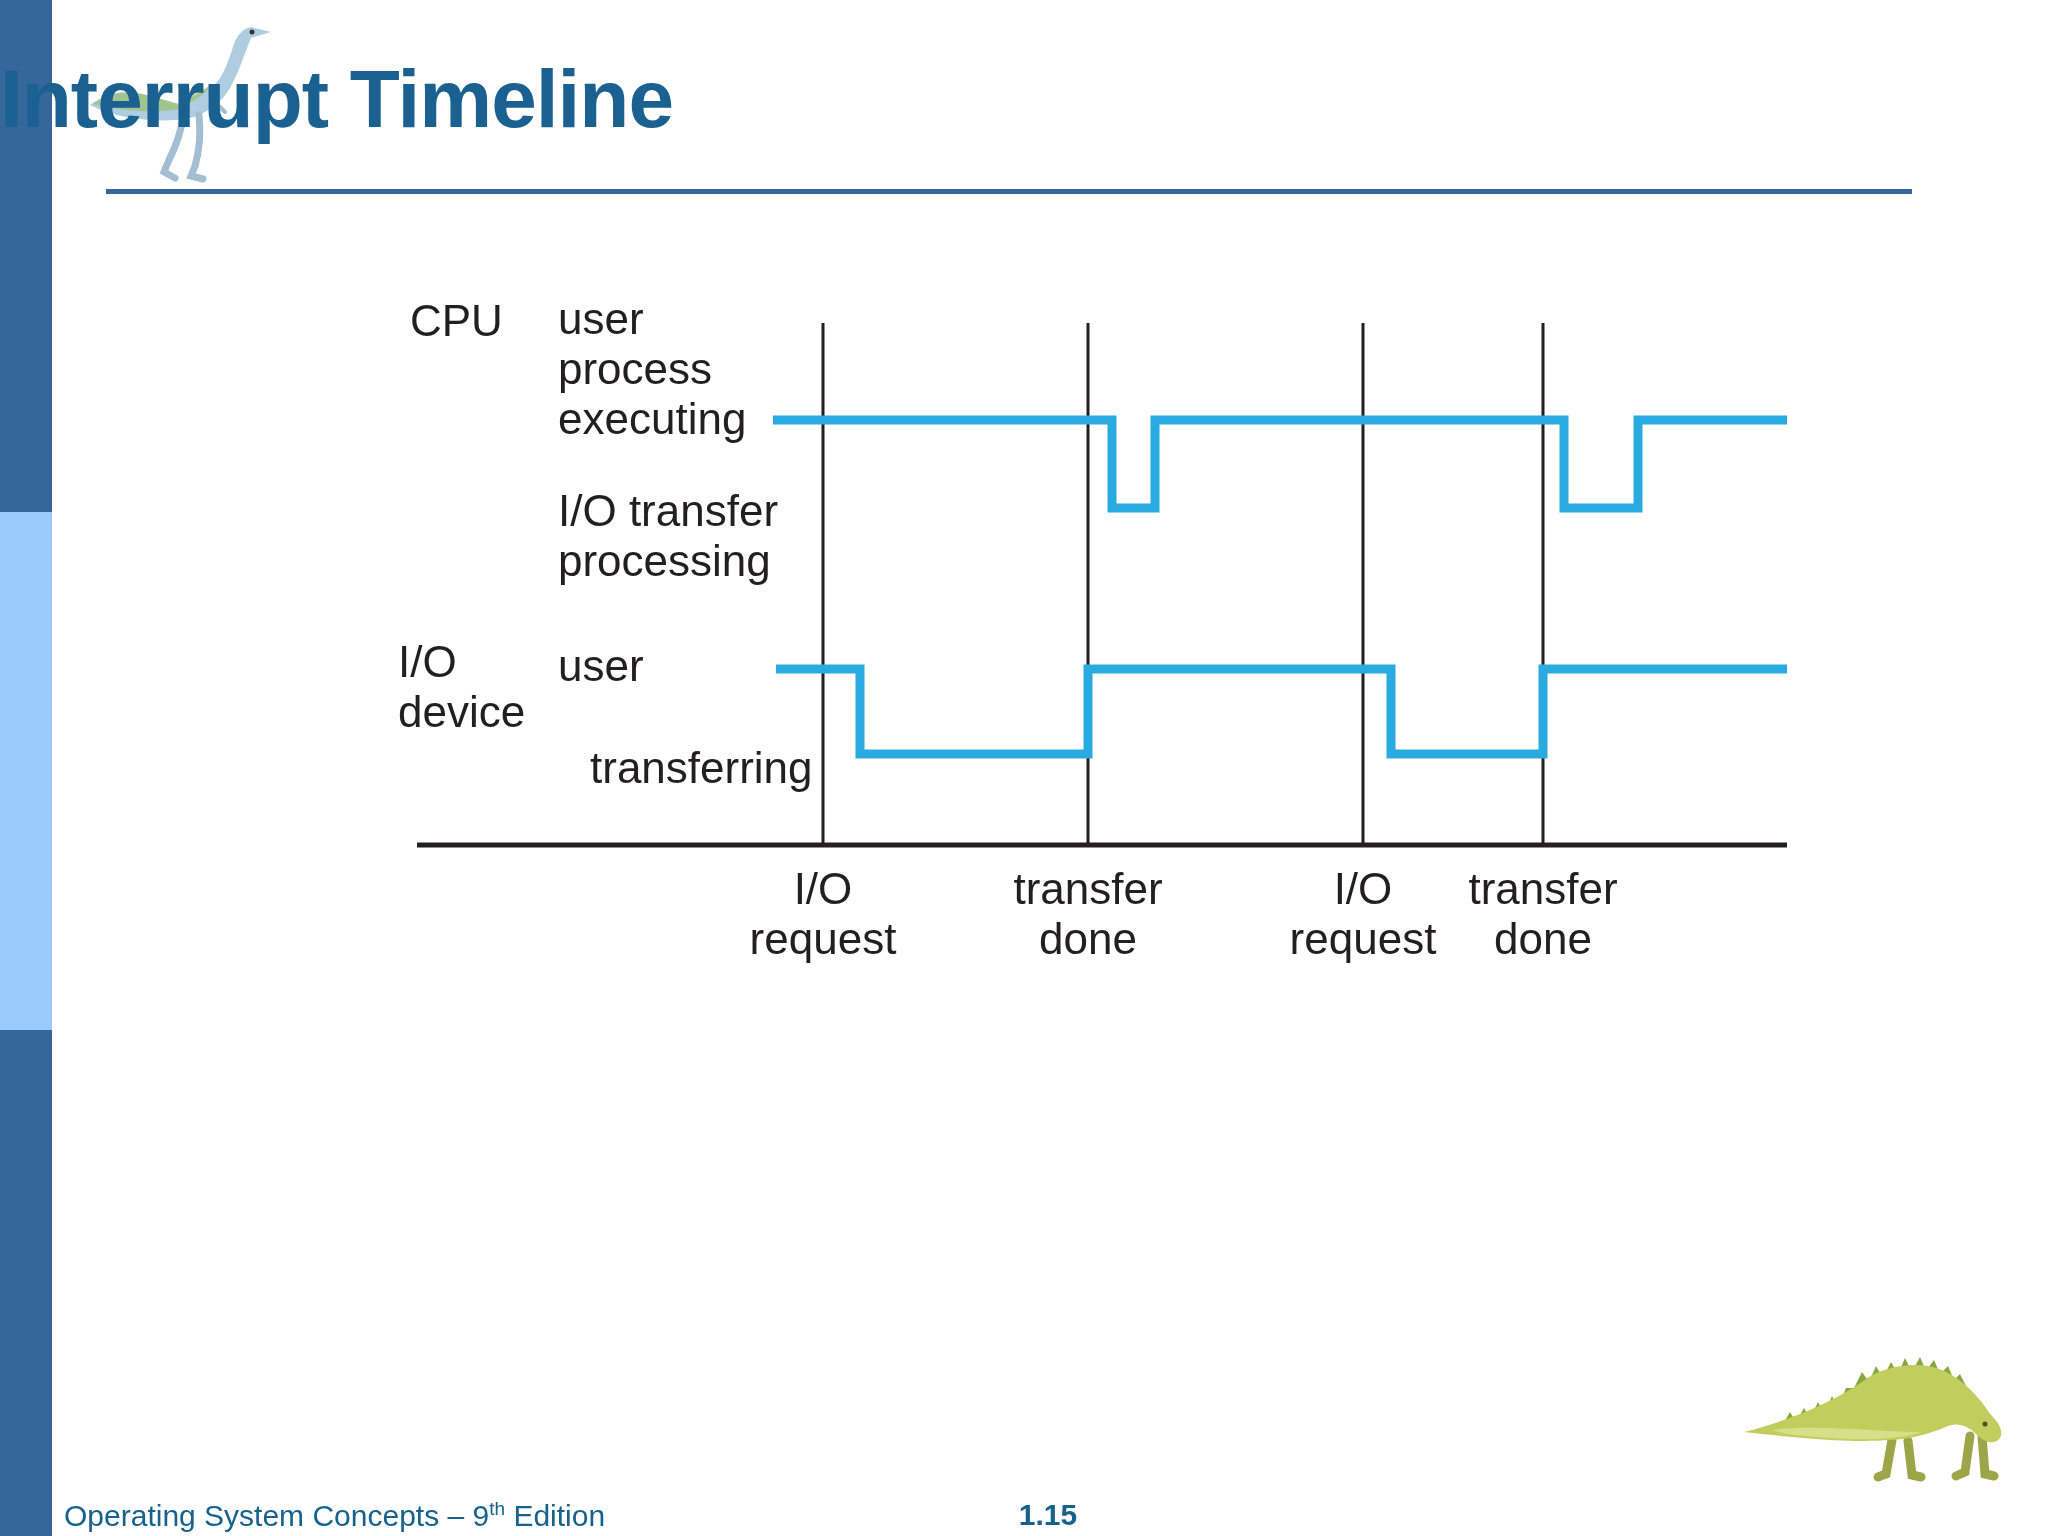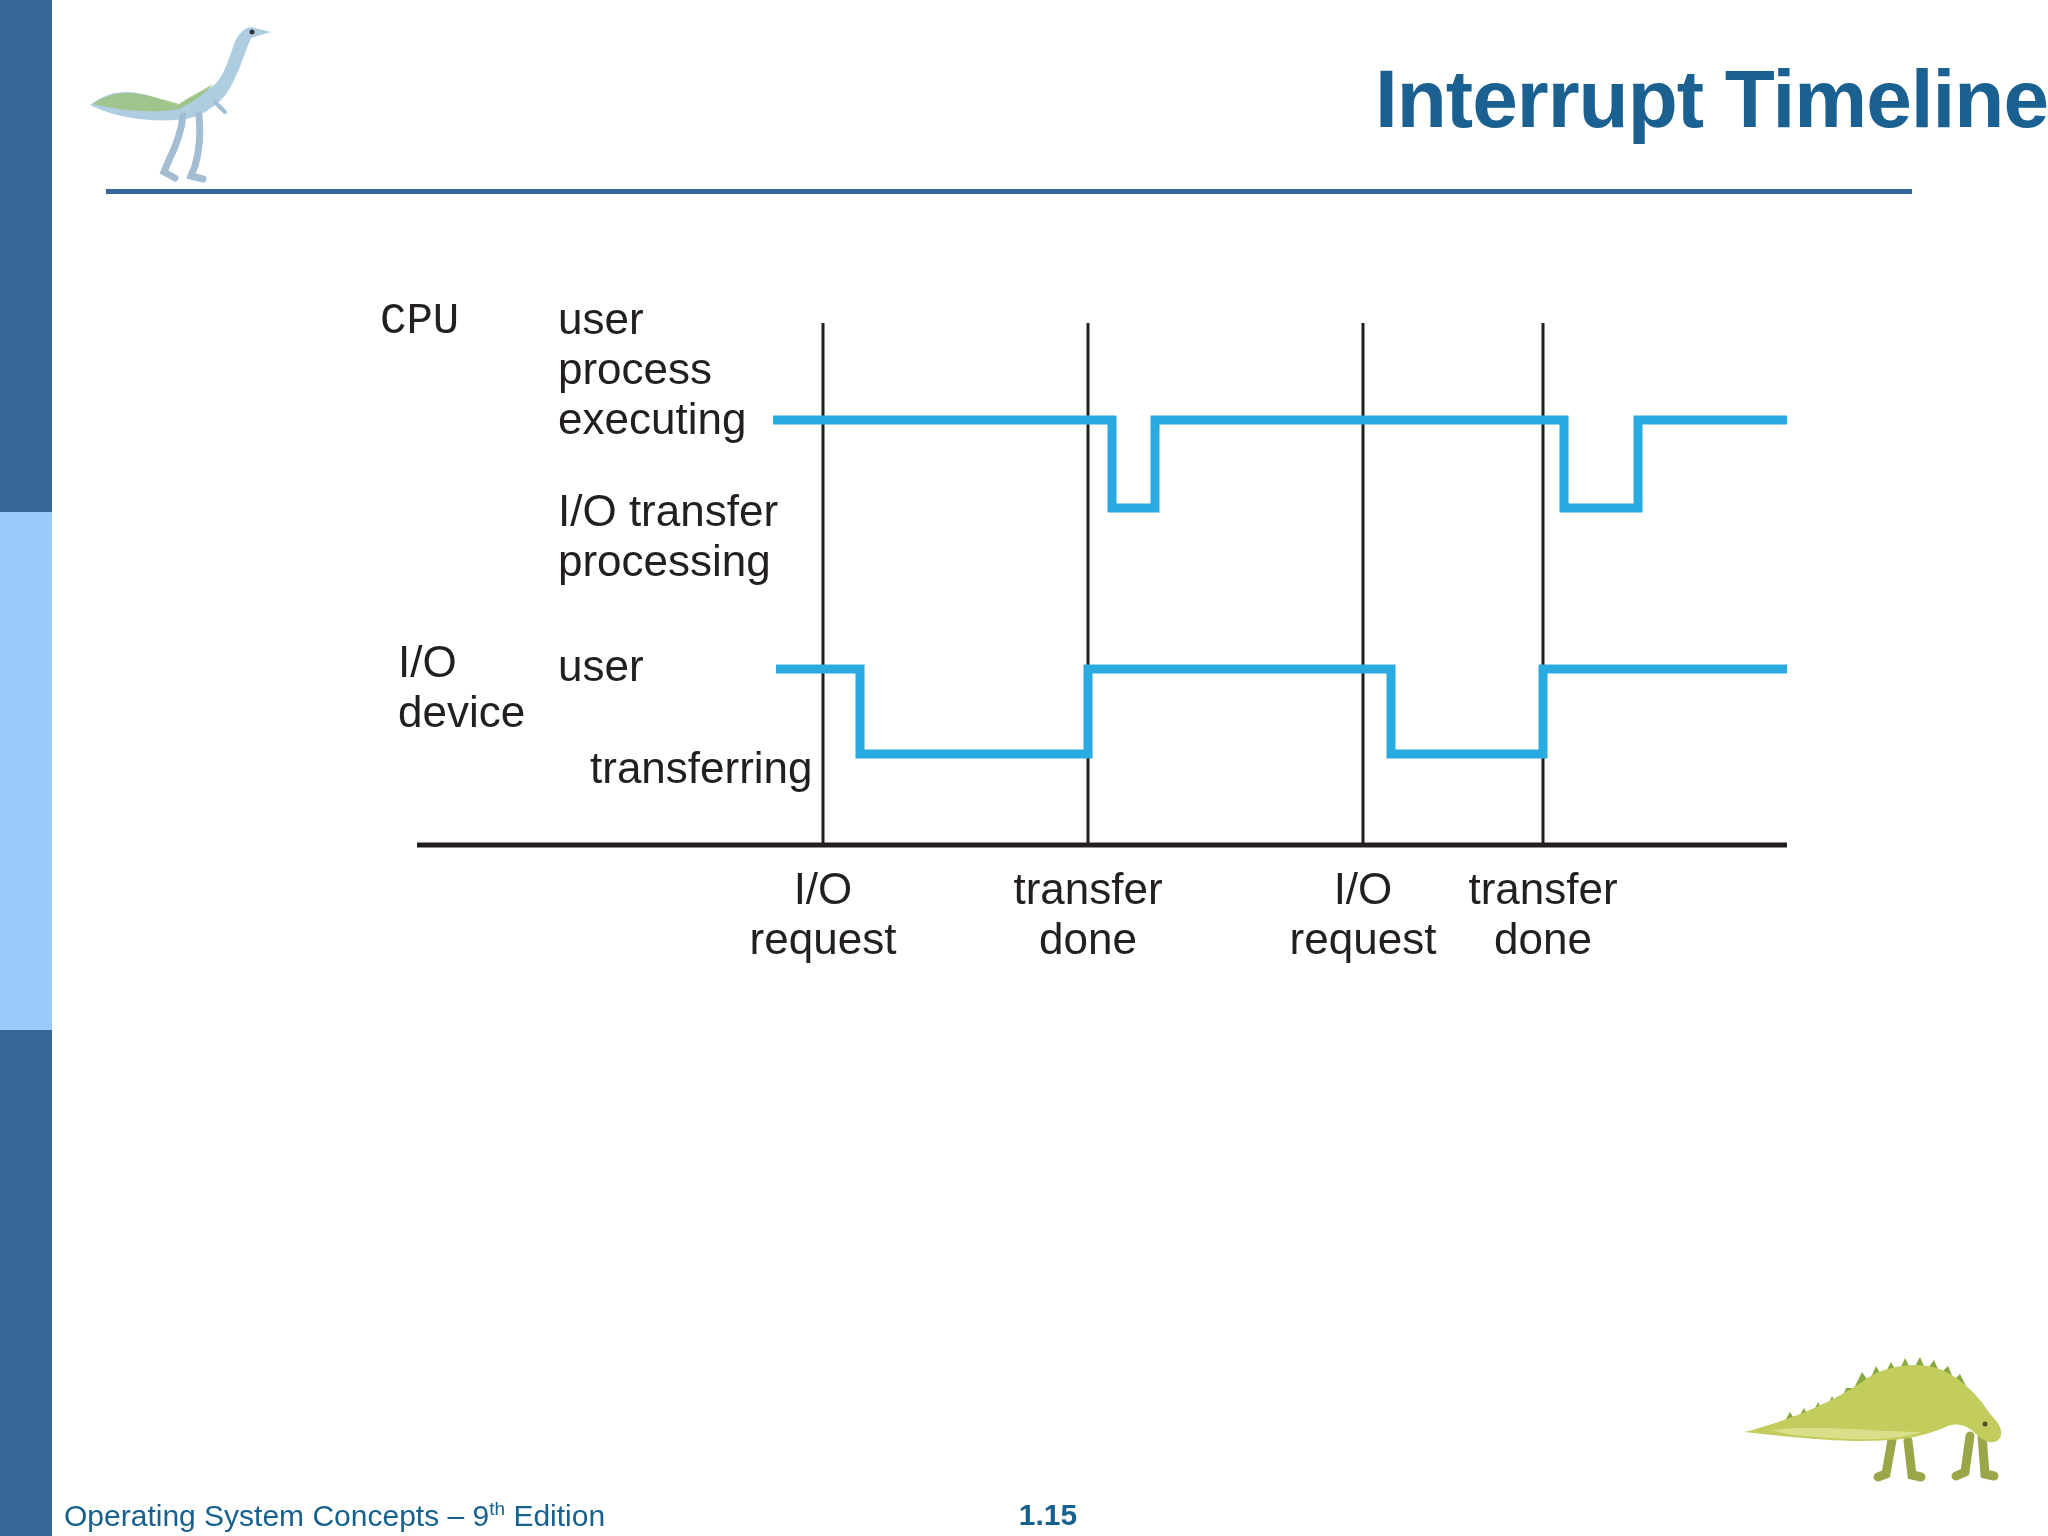--- a/index.html
+++ b/index.html
@@ -9,34 +9,34 @@
     font-family:"Liberation Sans", sans-serif;
   }
   
   .band { position:absolute; left:0; width:52px; }
   .band.dark-top    { top:0;      height:512px; background:#36679B; }
   .band.light-mid   { top:512px;  height:518px; background:#9ACBFB; }
   .band.dark-bottom { top:1030px; height:506px; background:#36679B; }
 
   .title {
     position:absolute; left:0; top:52px; width:2048px;
-    text-align:right; font-size:82px; font-weight:bold;
+    text-align:left; font-size:82px; font-weight:bold;
     letter-spacing:-1px; color:#1A6090;
   }
   .title-rule {
     position:absolute; left:106px; top:189px; width:1806px; height:5px;
     background:#36679B;
   }
 
   
   .dlabel {
     position:absolute; color:#231F20; font-size:44px; line-height:50px;
     white-space:pre-line;
   }
-  .cpu-label            { left:380px; top:296px;font-family:Liberation Mono, monospace; }
+  .cpu-label            { left:410px; top:296px; }
   .cpu-exec-label       { left:558px; top:294px; }
   .cpu-int-label        { left:558px; top:486px; }
   .io-device-label      { left:398px; top:637px; }
   .idle-label           { left:558px; top:641px; }
   .transferring-label   { left:590px; top:743px; }
   .event-label {
     position:absolute; top:864px; transform:translateX(-50%);
     text-align:center; color:#231F20; font-size:44px; line-height:50px;
     white-space:pre-line;
   }

